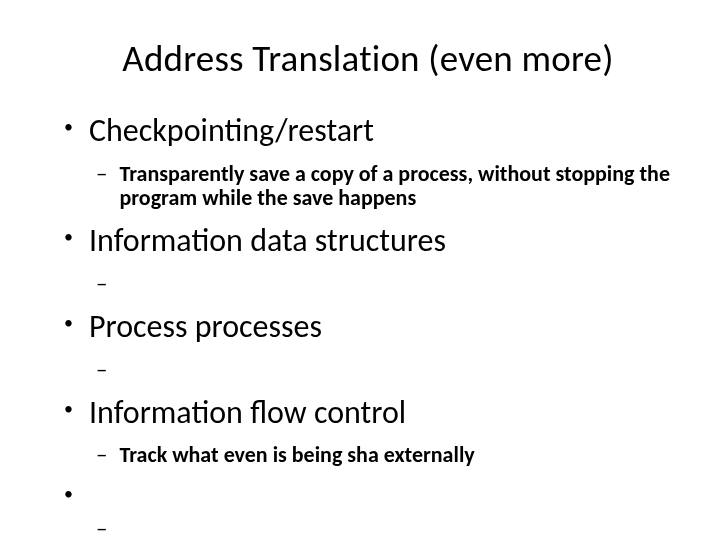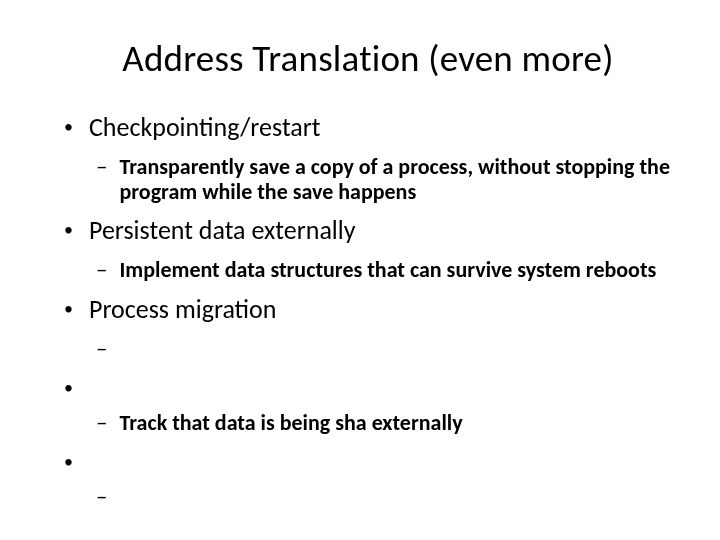--- a/index.html
+++ b/index.html
@@ -25,21 +25,21 @@
       display: flex;
       align-items: flex-start;
       margin-bottom: 2px;
     }
     .bullet-dot {
       font-size: 18px;
       margin-right: 12px;
       margin-top: 7px;
     }
     .bullet-text {
-      font-size: 26px;
+      font-size: 32px;
       line-height: 1.15;
     }
     .sub-row {
       display: flex;
       align-items: flex-start;
       margin-left: 36px;
       margin-bottom: 4px;
     }
     .sub-dash {
       font-size: 23px;
@@ -63,41 +63,41 @@
     <span class="bullet-dot">•</span>
     <span class="bullet-text">Checkpointing/restart</span>
   </div>
   <div class="sub-row">
     <span class="sub-dash">–</span>
     <span class="sub-text">Transparently save a copy of a process, without stopping the program while the save happens</span>
   </div>
 
   <div class="bullet-row">
     <span class="bullet-dot">•</span>
-    <span class="bullet-text">Persistent data externally</span>
-  </div>
-  <div class="sub-row">
-    <span class="sub-dash">–</span>
-    <span class="sub-text">Implement data structures that can survive system reboots</span>
-  </div>
-
-  <div class="bullet-row">
-    <span class="bullet-dot">•</span>
-    <span class="bullet-text">Process migration</span>
+    <span class="bullet-text">Information data structures</span>
   </div>
   <div class="sub-row">
     <span class="sub-dash">–</span>
   </div>
 
   <div class="bullet-row">
     <span class="bullet-dot">•</span>
+    <span class="bullet-text">Process processes</span>
   </div>
   <div class="sub-row">
     <span class="sub-dash">–</span>
-    <span class="sub-text">Track that data is being sha externally</span>
+  </div>
+
+  <div class="bullet-row">
+    <span class="bullet-dot">•</span>
+    <span class="bullet-text">Information flow control</span>
+  </div>
+  <div class="sub-row">
+    <span class="sub-dash">–</span>
+    <span class="sub-text">Track what even is being sha externally</span>
   </div>
 
   <div class="bullet-row">
     <span class="bullet-dot">•</span>
   </div>
   <div class="sub-row">
     <span class="sub-dash">–</span>
   </div>
 
 </div>

